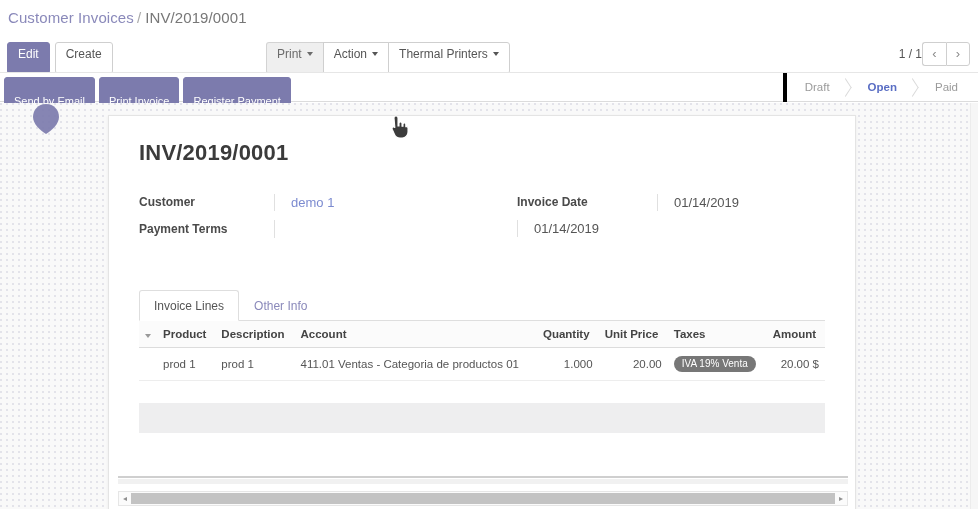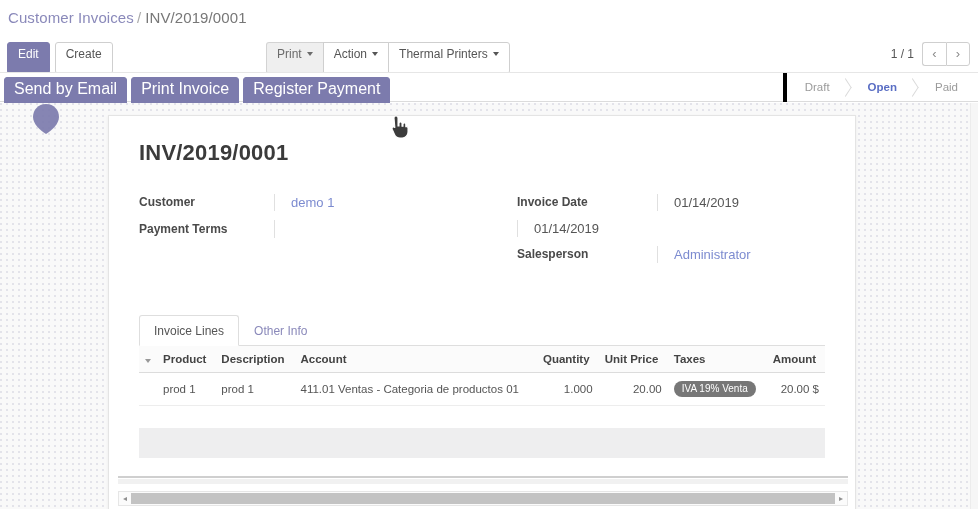--- a/index.html
+++ b/index.html
@@ -48,21 +48,21 @@
   .edit-grp .btn { margin-right:5px; }
   .mid-grp { position:absolute; left:266px; top:4px; }
   .mid-grp .btn { margin-right:-1px; border-radius:0; }
   .mid-grp .btn:first-child { border-radius:3px 0 0 3px; }
   .mid-grp .btn:last-child { border-radius:0 3px 3px 0; margin-right:0; }
 
   .pager {
     position:absolute; right:8px; top:4px;
     font-size:12px; color:#666; white-space:nowrap;
   }
-  .pager .cnt { display:inline-block; vertical-align:middle; margin-right:8px; color:#555; }
+  .pager .cnt { display:inline-block; vertical-align:middle; margin-right:0; color:#555; }
   .pgbtn {
     display:inline-block; width:24px; height:24px; line-height:22px;
     text-align:center; border:1px solid #cfcfcf; background:#fff;
     color:#8a8a8a; font-size:13px; vertical-align:middle;
   }
   .pgbtn.l { border-radius:3px 0 0 3px; border-right:none; }
   .pgbtn.r { border-radius:0 3px 3px 0; }
 
   
   .dropdown {
@@ -83,21 +83,21 @@
     z-index:80; pointer-events:none;
   }
 
   
   .sbar {
     position:absolute; left:0; top:72px; width:978px; height:30px;
     border-top:1px solid #e6e6e6; border-bottom:1px solid #dcdcdc;
     background:#fff;
   }
   .sbar-left { position:absolute; left:4px; top:4px; }
-  .sbar-left .btn { margin-right:4px; font-size:16px; padding:0 9px; }
+  .sbar-left .btn { margin-right:4px; font-size:11px; padding:12px 9px; }
   .statusbar {
     position:absolute; right:0; top:0; height:29px;
     border-left:4px solid #000000; display:flex; align-items:center;
   }
   .st {
     position:relative; font-size:11.5px; color:#9b9b9b;
     padding:0 20px 0 18px; line-height:29px; white-space:nowrap;
   }
   .st.on { color:#5a6ec4; font-weight:bold; }
   .st .arrow, .st .arrow2 {
@@ -265,24 +265,20 @@
           </div>
         </div>
 
         <div class="col right">
           <div class="frow">
             <div class="flabel">Invoice Date</div>
             <div class="fval">01/14/2019</div>
           </div>
           <div class="frow">
             <div class="fval">01/14/2019</div>
-          </div>
-          <div class="frow">
-            <div class="flabel">Salesperson</div>
-            <div class="fval link">Administrator</div>
           </div>
         </div>
       </div>
 
       <div class="nb">
         <div class="nb-tabs">
           <div class="nb-tab active">Invoice Lines</div>
           <div class="nb-tab">Other Info</div>
         </div>
 

